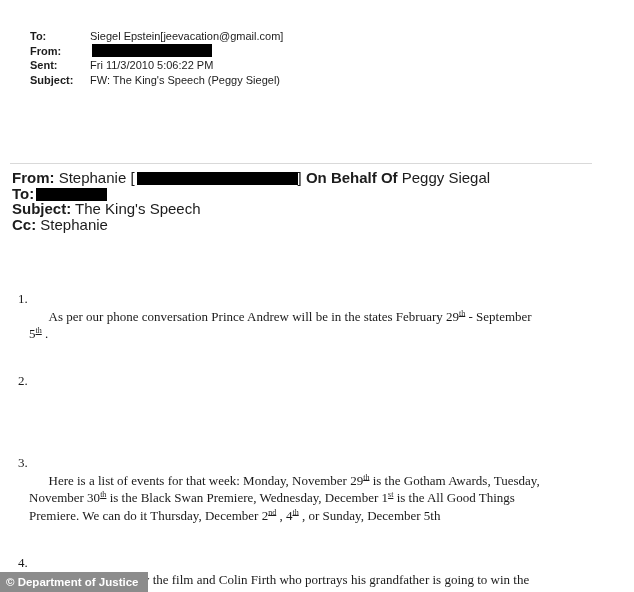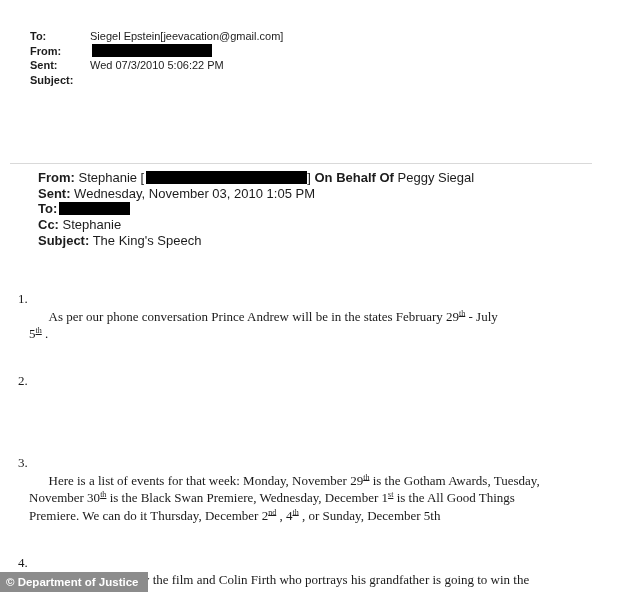--- a/index.html
+++ b/index.html
@@ -11,21 +11,21 @@
   
   .hdr1 { position:absolute; left:30px; top:29px; font-size:11px; line-height:14.5px; }
   .h1row { display:flex; }
   .h1label { width:60px; font-weight:bold; flex-shrink:0; }
   .h1val { white-space:pre; }
   
   .redact { display:inline-block; background:#000; margin-left:2px; vertical-align:-2px; }
   
   .divider { position:absolute; left:10px; top:163px; width:582px; height:1px; background:#d9d9d9; }
   
-  .hdr2 { position:absolute; left:38px; top:170px; font-size:13px; line-height:15.7px; }
+  .hdr2 { position:absolute; left:12px; top:170px; font-size:15px; line-height:15.7px; }
   .hdr2 .b { font-weight:bold; }
   .hdr2 .redact { vertical-align:-2px; }
   
   .bodytext {
     position:absolute; left:18px; top:290px; width:586px;
     font-family:"Liberation Serif", serif; font-size:13px; line-height:17.5px; color:#1a1a1a;
   }
   .item { position:relative; padding-left:11px; text-indent:8px; margin:0 0 12px 0; white-space:pre-wrap; }
   .item .num { position:absolute; left:0; top:0; text-indent:0; }
   sup { font-size:0.62em; vertical-align:super; line-height:0;text-decoration:underline; }
@@ -45,40 +45,40 @@
     <div class="h1row">
       <span class="h1label">To:</span>
       <span class="h1val"><span>Siegel Epstein[jeevacation@gmail.com]</span></span>
     </div>
     <div class="h1row">
       <span class="h1label">From:</span>
       <span class="h1val"><span class="redact" style="width: 120px; height: 13px; background: rgb(0, 0, 0);"></span></span>
     </div>
     <div class="h1row">
       <span class="h1label">Sent:</span>
-      <span class="h1val"><span>Wed 07/3/2010 5:06:22 PM</span></span>
+      <span class="h1val"><span>Fri 11/3/2010 5:06:22 PM</span></span>
     </div>
     <div class="h1row">
       <span class="h1label">Subject:</span>
+      <span class="h1val"><span>FW: The King's Speech (Peggy Siegel)</span></span>
     </div>
   </div>
 
   <div class="divider"></div>
 
   <div class="hdr2">
     <div><span class="b">From:</span><span> Stephanie [</span><span class="redact" style="width: 161px; height: 13px; background: rgb(0, 0, 0);"></span><span>] </span><span class="b">On Behalf Of</span><span> Peggy Siegal</span></div>
-    <div><span class="b">Sent:</span><span> Wednesday, November 03, 2010 1:05 PM</span></div>
     <div><span class="b">To:</span><span class="redact" style="width: 71px; height: 13px; background: rgb(0, 0, 0);"></span></div>
+    <div><span class="b">Subject:</span><span> The King's Speech</span></div>
     <div><span class="b">Cc:</span><span> Stephanie</span></div>
-    <div><span class="b">Subject:</span><span> The King's Speech</span></div>
   </div>
 
   <div class="bodytext">
     <div class="item">
-      <span class="num">1.</span><span><span>As per our phone conversation Prince Andrew will be in the states February 29</span><sup>th</sup><span> - July</span><br><span>5</span><sup>th</sup><span> .</span></span>
+      <span class="num">1.</span><span><span>As per our phone conversation Prince Andrew will be in the states February 29</span><sup>th</sup><span> - September</span><br><span>5</span><sup>th</sup><span> .</span></span>
     </div>
     <div class="item">
       <span class="num">2.</span><span><br></span>
     </div>
     <div class="item">
       <span class="num">3.</span><span><span>Here is a list of events for that week: Monday, November 29</span><sup>th</sup><span> is the Gotham Awards, Tuesday,</span><br><span>November 30</span><sup>th</sup><span> is the Black Swan Premiere, Wednesday, December 1</span><sup>st</sup><span> is the All Good Things</span><br><span>Premiere. We can do it Thursday, December 2</span><sup>nd</sup><span> , 4</span><sup>th</sup><span> , or Sunday, December 5th</span></span>
     </div>
     <div class="item">
       <span class="num">4.</span><span><span>Tell Prince Andrew the film and Colin Firth who portrays his grandfather is going to win the</span><br><span>Oscar</span></span>
     </div>

